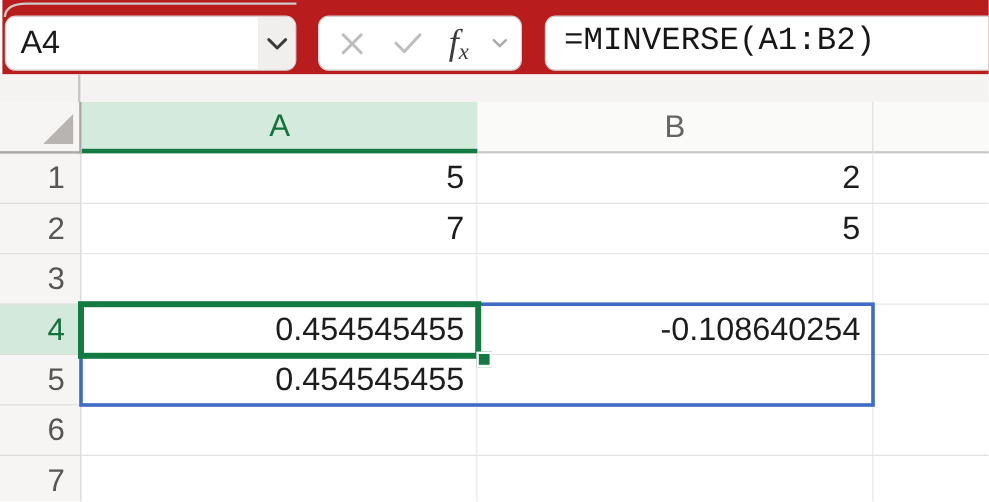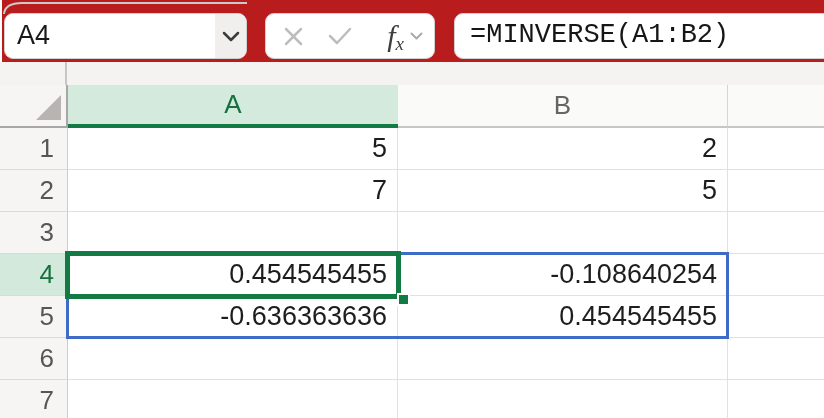--- a/index.html
+++ b/index.html
@@ -12,21 +12,21 @@
 
   .name-box { position:absolute; left:2px; top:13px; width:243px; height:46px;
     border:1.5px solid #d2d0ce; border-radius:9px; background:#fff; display:flex; overflow:hidden; }
   .name-box-value { flex:1; font-size:27px; color:#1a1a1a; padding-left:12px; line-height:42px; }
   .name-box-dd { width:31px; background:#f1efee; display:flex; align-items:center; justify-content:center; }
 
   .btn-group { position:absolute; left:263px; top:13px; width:170px; height:46px;
     border:1.5px solid #d2d0ce; border-radius:9px; background:#fff; display:flex; align-items:center; }
   .icon-x { margin-left:17px; }
   .icon-check { margin-left:24px; }
-  .fx { margin-left:22px; width:30px; text-align:right; color:#3d3d3d; white-space:nowrap; }
+  .fx { margin-left:22px; width:30px; text-align:left; color:#3d3d3d; white-space:nowrap; }
   .fx .f { font-family:"Liberation Serif", serif; font-style:italic; font-size:30px; }
   .fx .x { font-family:"Liberation Serif", serif; font-style:italic; font-size:19px; position:relative; top:4px; }
   .icon-fx-dd { margin-left:6px; }
 
   .formula-box { position:absolute; left:452px; top:13px; width:382px; height:46px;
     border:1.5px solid #d2d0ce; border-radius:9px; background:#fff; }
   .formula-text { font-family:"Liberation Mono", monospace; font-size:27px; color:#161616;
     line-height:42px; padding-left:15px; white-space:pre; }
 
   
@@ -143,21 +143,20 @@
 
     <div class="row">
       <div class="row-hdr selected">4</div>
       <div class="cell w-a">0.454545455</div>
       <div class="cell w-b">-0.108640254</div>
       <div class="cell w-c"></div>
     </div>
 
     <div class="row">
       <div class="row-hdr">5</div>
-      <div class="cell w-a">-0.636363636</div>
       <div class="cell w-b">0.454545455</div>
       <div class="cell w-c"></div>
     </div>
 
     <div class="row">
       <div class="row-hdr">6</div>
       <div class="cell w-a"></div>
       <div class="cell w-b"></div>
       <div class="cell w-c"></div>
     </div>

